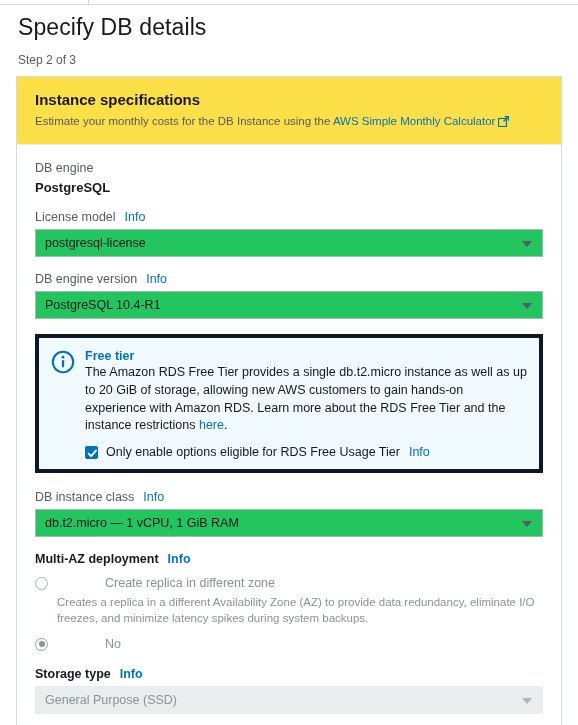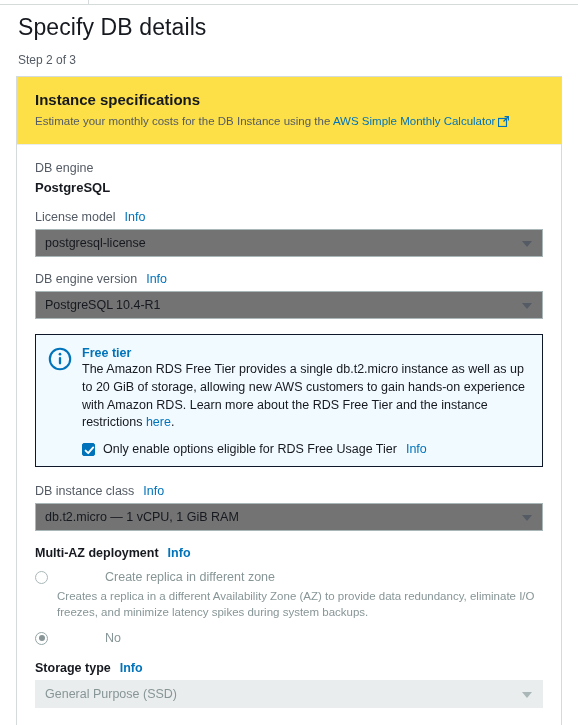--- a/index.html
+++ b/index.html
@@ -121,21 +121,21 @@
     font-weight: bold;
     color: #16191f;
     margin-top: 2px;
   }
 
   .select {
     position: relative;
     width: 100%;
     height: 28px;
     border: 1px solid #aab7b8;
-    background: #737373;
+    background: #22c55e;
     box-sizing: border-box;
     display: flex;
     align-items: center;
     padding: 0 28px 0 9px;
     font-size: 12.5px;
     color: #16191f;
     cursor: pointer;
   }
   .select.disabled {
     background: #eaeded;
@@ -150,21 +150,21 @@
     margin-top: -2px;
     width: 0; height: 0;
     border-left: 5px solid transparent;
     border-right: 5px solid transparent;
     border-top: 6px solid #545b64;
   }
   .select.disabled .caret { border-top-color: #aab7b8; }
 
   
   .alert {
-    border: 1px solid #0f172a;
+    border: 4px solid #0f172a;
     background: #f1faff;
     padding: 11px 12px 10px 12px;
     margin: 3px 0 17px 0;
     display: flex;
     align-items: flex-start;
     box-sizing: border-box;
   }
   .alert-icon {
     flex: 0 0 auto;
     margin-right: 10px;

